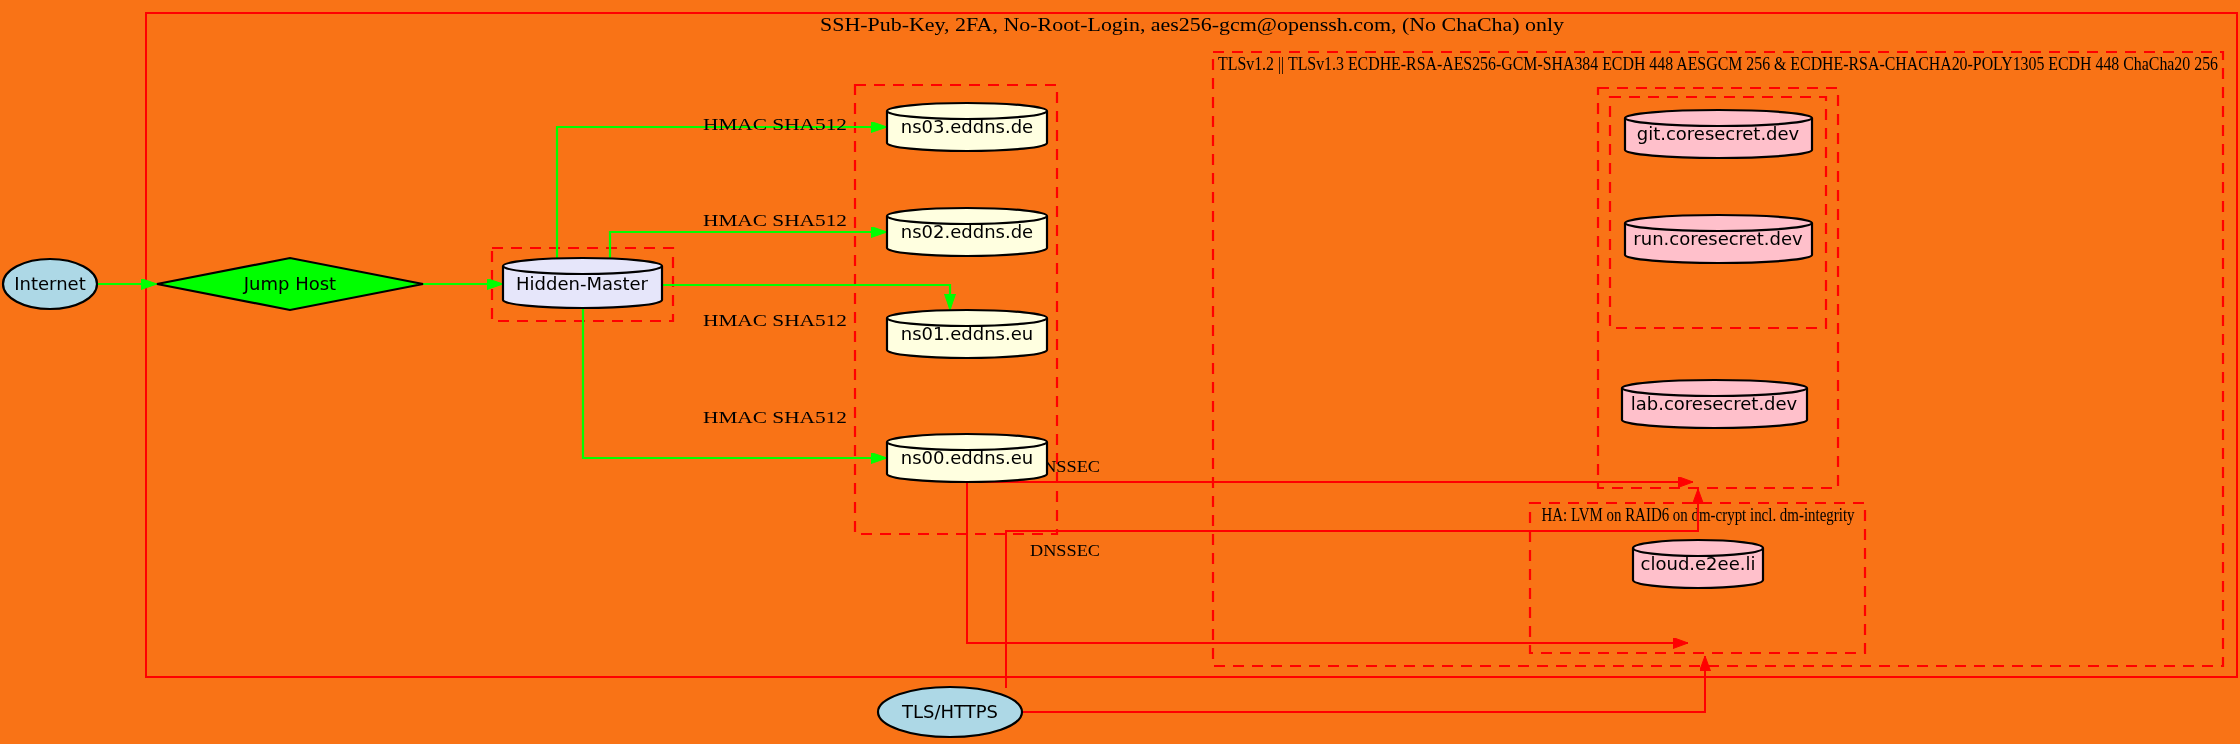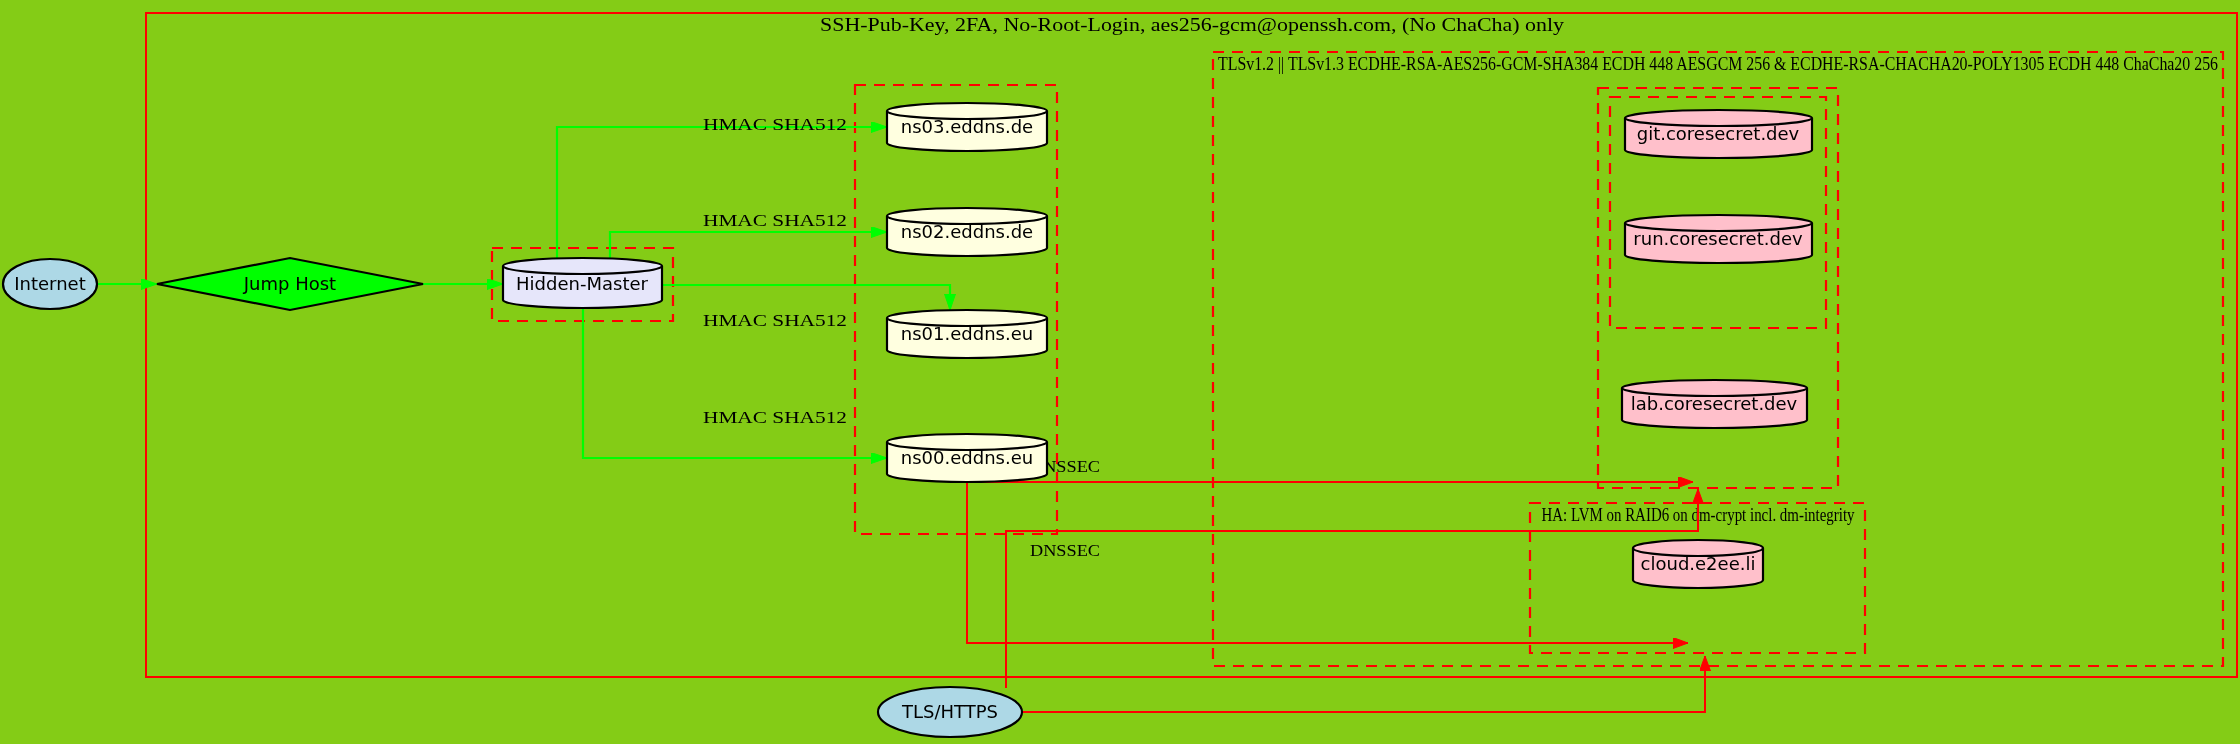--- a/index.html
+++ b/index.html
@@ -1,19 +1,19 @@
 <!DOCTYPE html>
 <html><head>
 <meta charset="utf-8">
 <style>
   html,body { margin:0; padding:0; background:#ffffff; }
   .stage {
     position:relative;
     width:2240px; height:744px;
-    background:#84cc16;
+    background:#f97316;
     overflow:hidden;
   }
   svg { display:block; }
   .nlabel {
     font-family:"DejaVu Sans", sans-serif;
     font-size:18px; fill:#000000; text-anchor:middle;
   }
   .elabel {
     font-family:"Liberation Serif", serif;
     font-size:17px; fill:#000000; text-anchor:middle;

